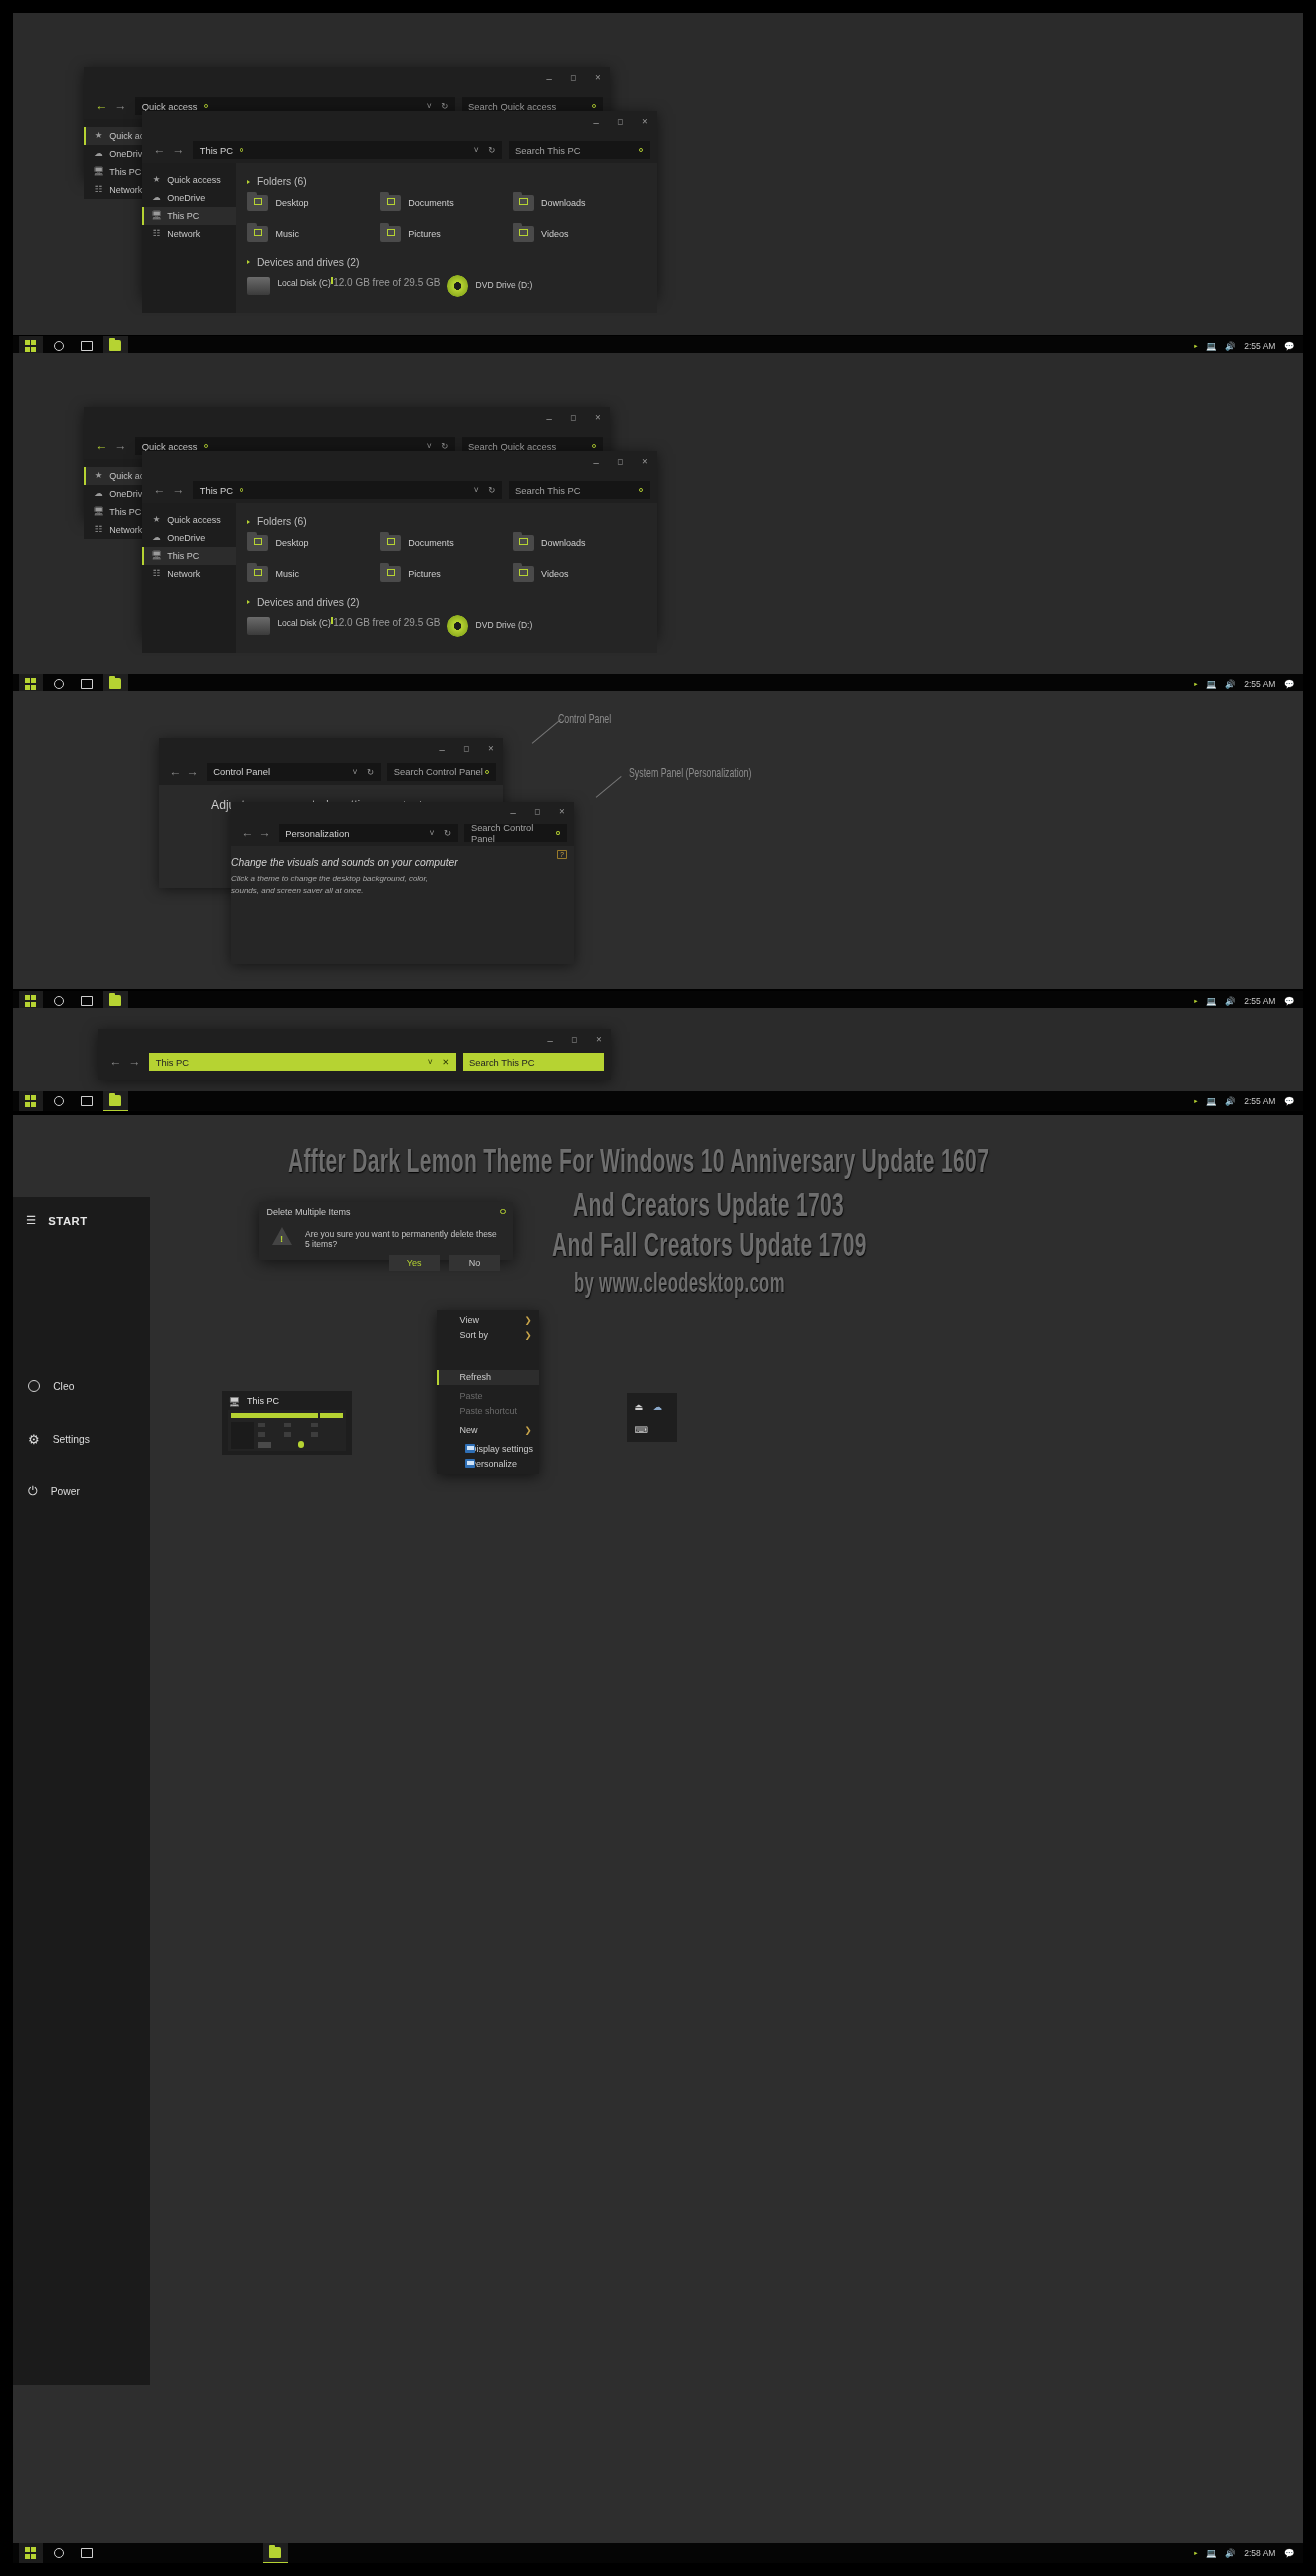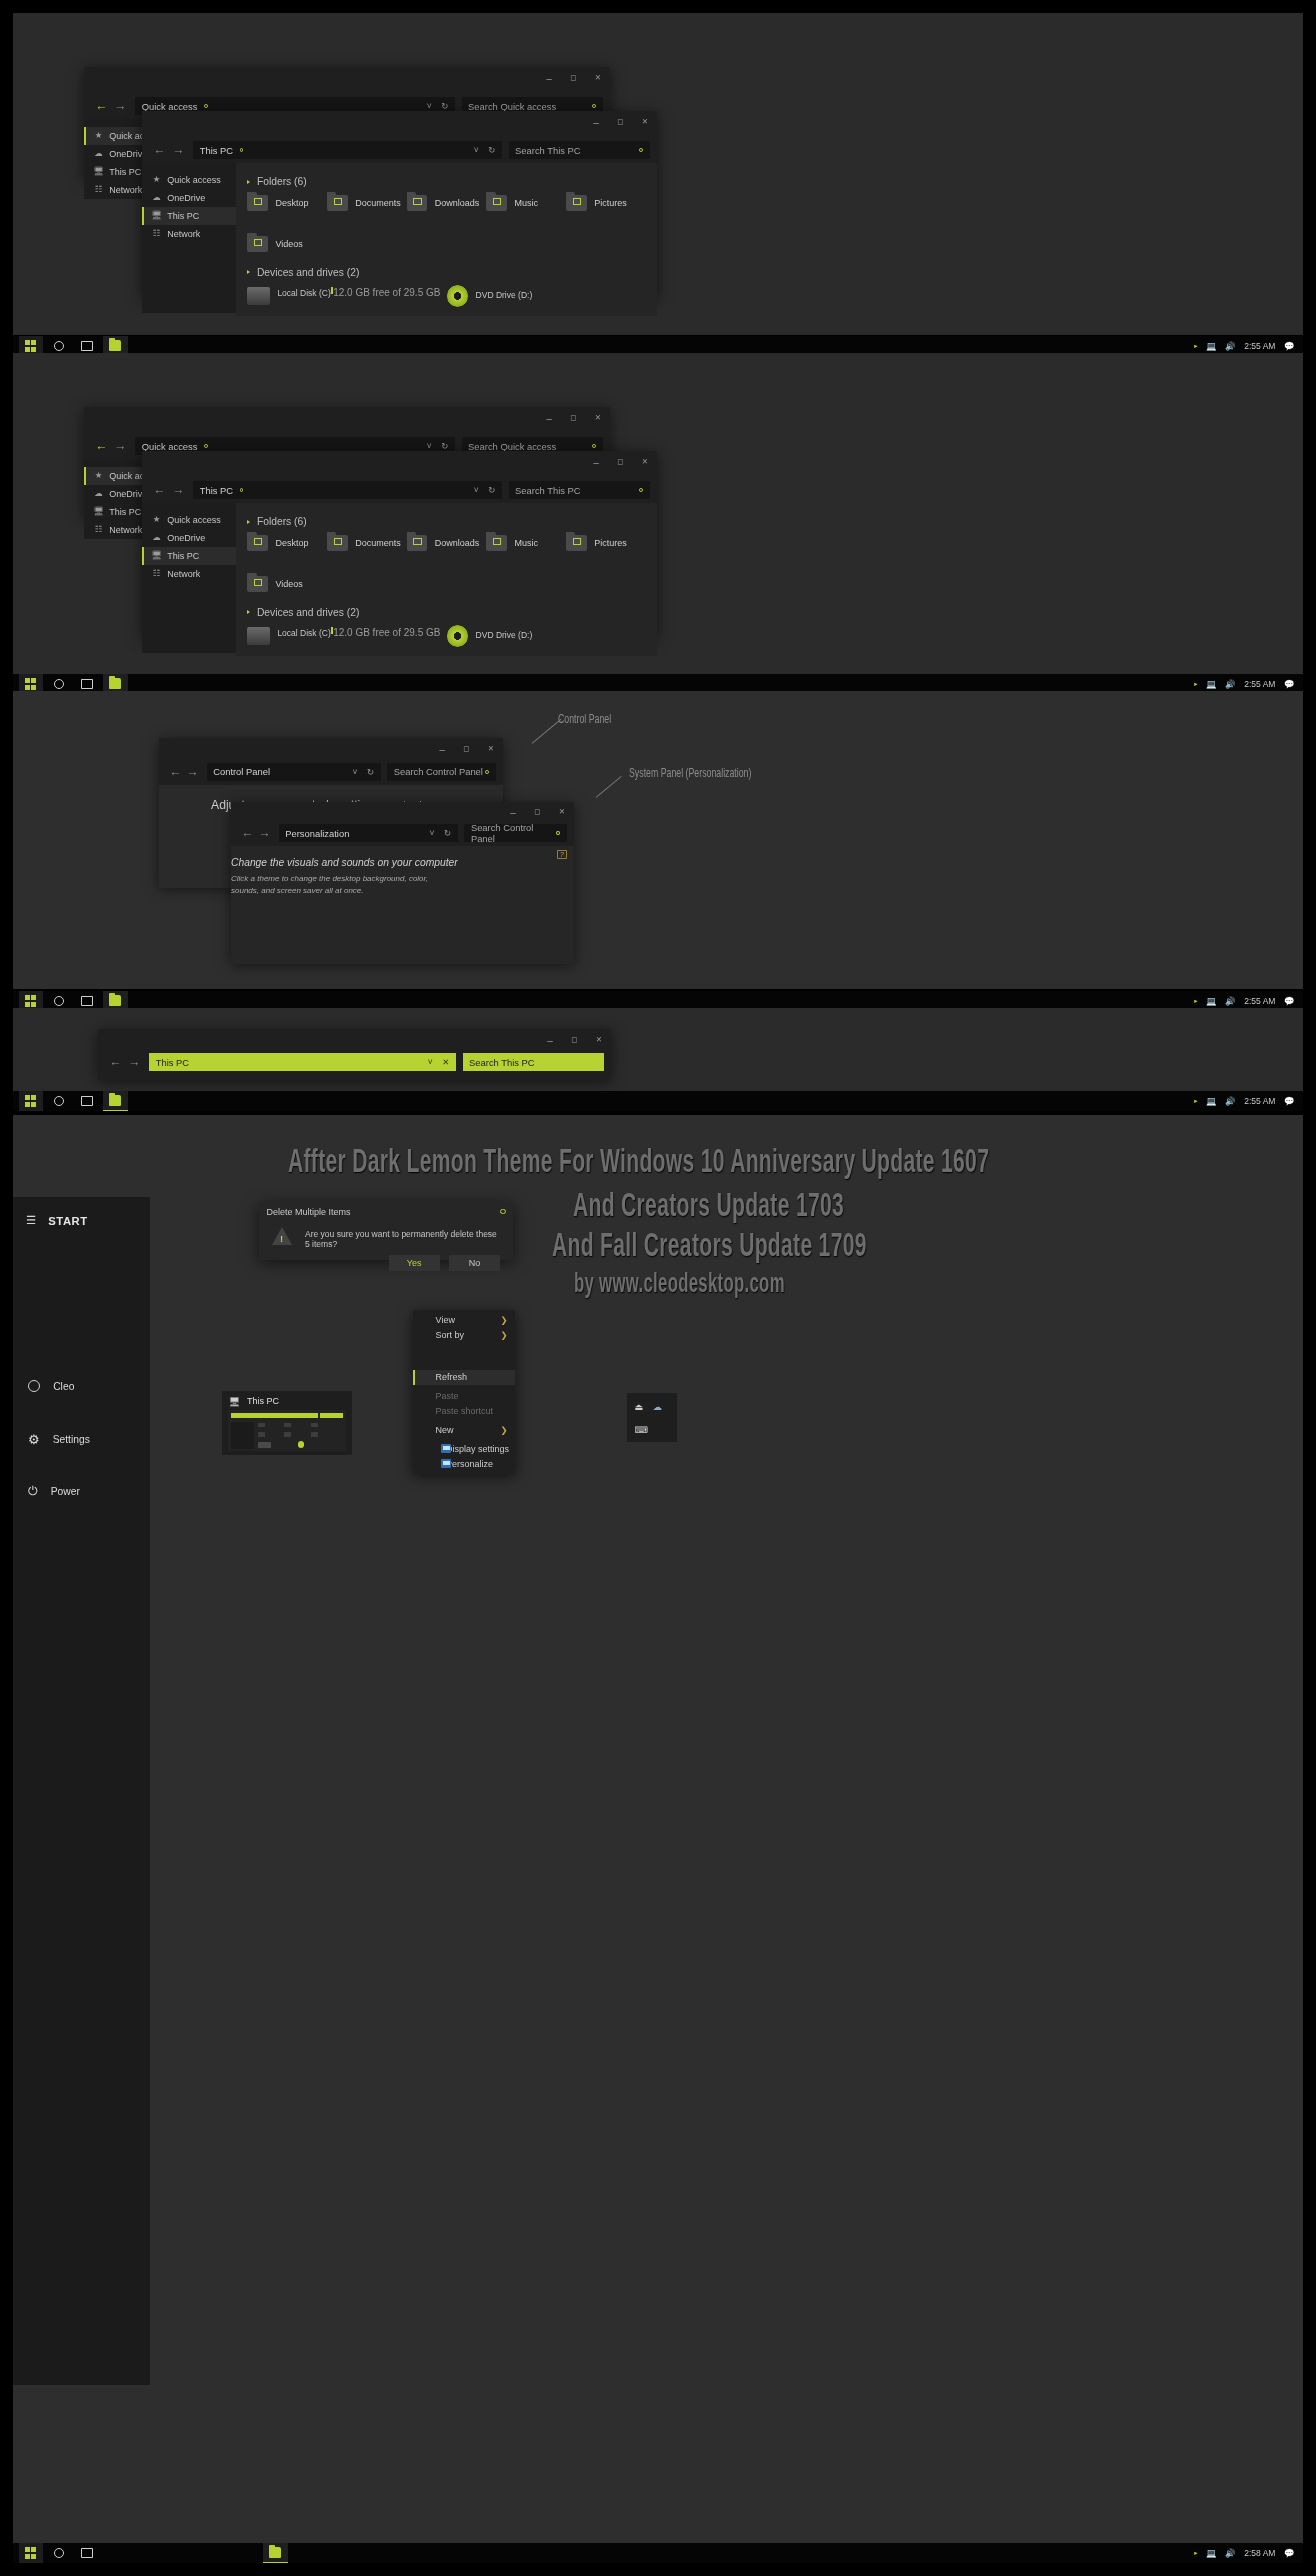--- a/index.html
+++ b/index.html
@@ -57,21 +57,21 @@
   .side { width:94px; background:#1d1d1d; padding-top:7.5px; flex-shrink:0; }
   .side-item { height:18px; display:flex; align-items:center; gap:5.6px; padding-left:9.4px;
                font-size:9px; color:#c7c7c7; position:relative; }
   .side-item.sel { background:#2c2c2c; }
   .side-item.sel:before { content:""; position:absolute; left:0; top:0; bottom:0; width:2.4px; background:#b6d332; }
   .ico { width:10.3px; height:10.3px; display:inline-flex; align-items:center; justify-content:center;
          font-size:8.5px; color:#9a9a9a; }
   .content { flex:1; background:#252525; padding:9.4px 11.3px; }
   .grp { font-size:10.3px; color:#bfbfbf; display:flex; align-items:center; gap:6.6px; margin:3.8px 0 7.5px; }
   .grp .tri { width:0;height:0;border-left:3.8px solid #b6d332;border-top:2.8px solid transparent;border-bottom:2.8px solid transparent;}
-  .fgrid { display:grid; grid-template-columns:repeat(5,1fr); row-gap:25px; }
+  .fgrid { display:grid; grid-template-columns:repeat(3,1fr); row-gap:15px; }
   .fitem { display:flex; align-items:center; gap:7.5px; font-size:9px; color:#cfcfcf; }
   .folder { width:20.7px; height:16px; background:#4a4a4a; border-radius:0.9px 1.9px 1.9px 1.9px; position:relative; flex-shrink:0;}
   .folder:before { content:""; position:absolute; left:0; top:-2.8px; width:9.4px; height:3.8px;
                    background:#4a4a4a; border-radius:0.9px 1.9px 0 0; }
   .folder i { position:absolute; left:6.6px; top:3.8px; width:8.5px; height:6.6px; border:1.3px solid #b6d332; display:block; }
   .dgrid { display:grid; grid-template-columns:1fr 1fr; align-items:center; }
   .drive { display:flex; gap:7.5px; align-items:flex-start; }
   .drv-ico { width:22.6px; height:18px; background:linear-gradient(#6b6b6b,#3b3b3b); border-radius:1.9px; flex-shrink:0;}
   .drv-txt { font-size:8.5px; color:#c6c6c6; }
   .bar { width:113px; height:4.7px; background:#3a3a3a; margin:3.8px 0 2.8px; position:relative; }
@@ -695,21 +695,21 @@
           <b>!</b>
         </span>
       <span style="font-size:8.5px;color:#c6c6c6;padding-top:2.8px;">Are you sure you want to permanently delete these 5 items?</span>
     </div>
     <div style="display:flex; gap:9.4px; justify-content:flex-end; padding:5.6px 13px 0 0;">
       <span class="btn yes">Yes</span>
       <span class="btn">No</span>
     </div>
   </div>
 
-  <div class="ctx" style="left:400px; top:195px;">
+  <div class="ctx" style="left:424px; top:195px;">
     <div class="ctx-i">
       <span>View</span>
       <span class="arr">❯</span>
       </div>
     <div class="ctx-i">
       <span>Sort by</span>
       <span class="arr">❯</span>
       </div>
     <div class="ctx-i sel">
       <span>Refresh</span>

